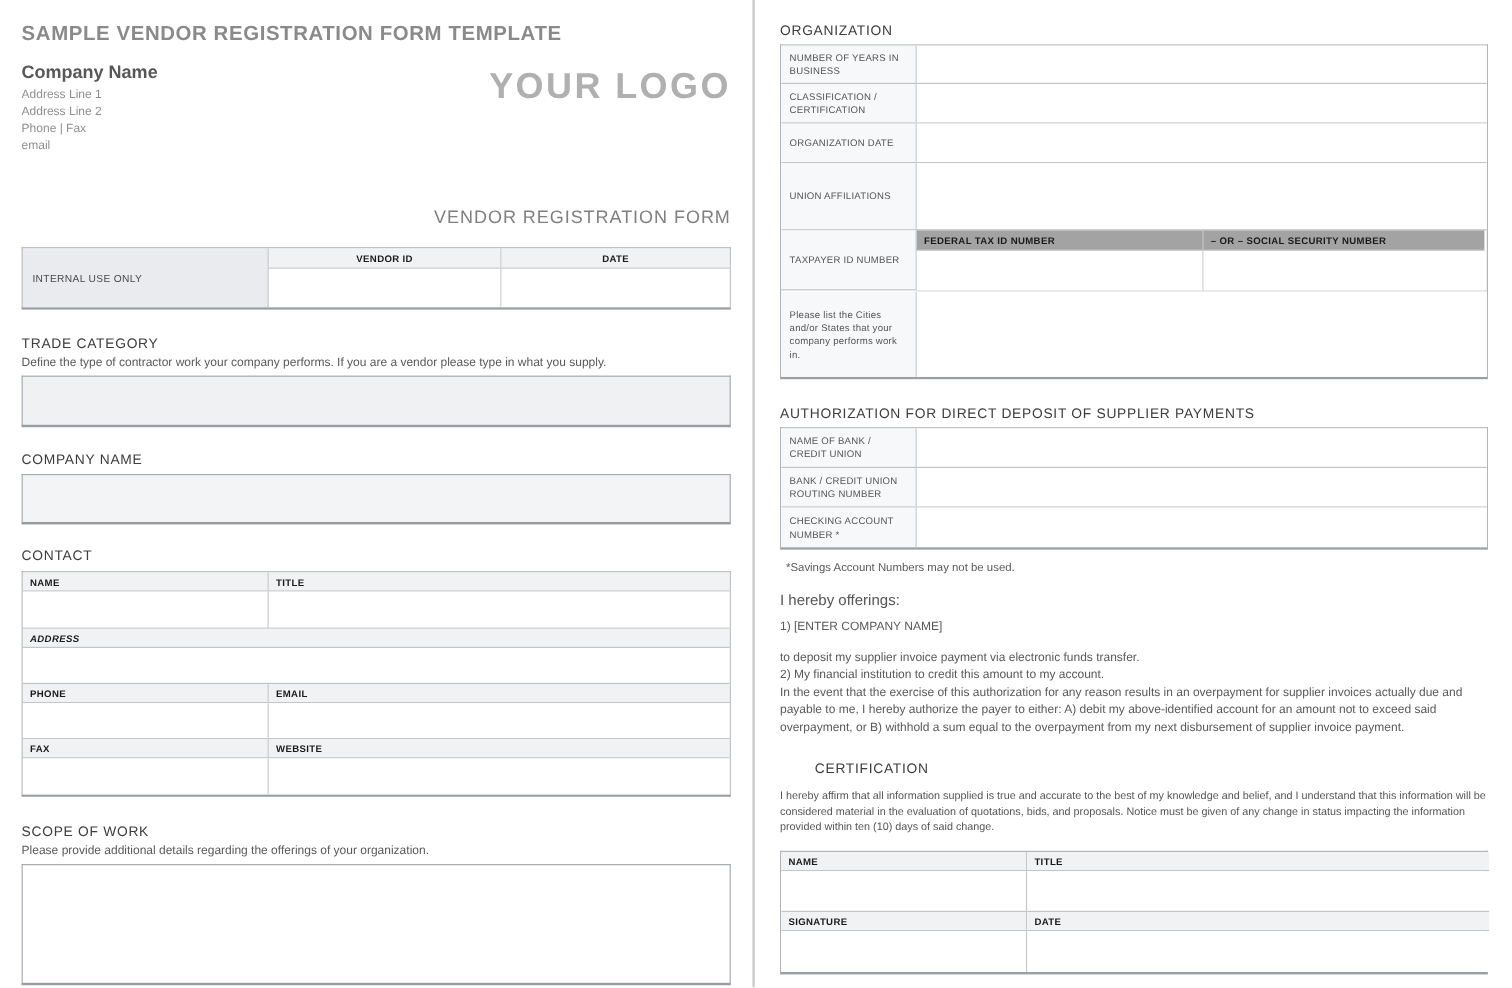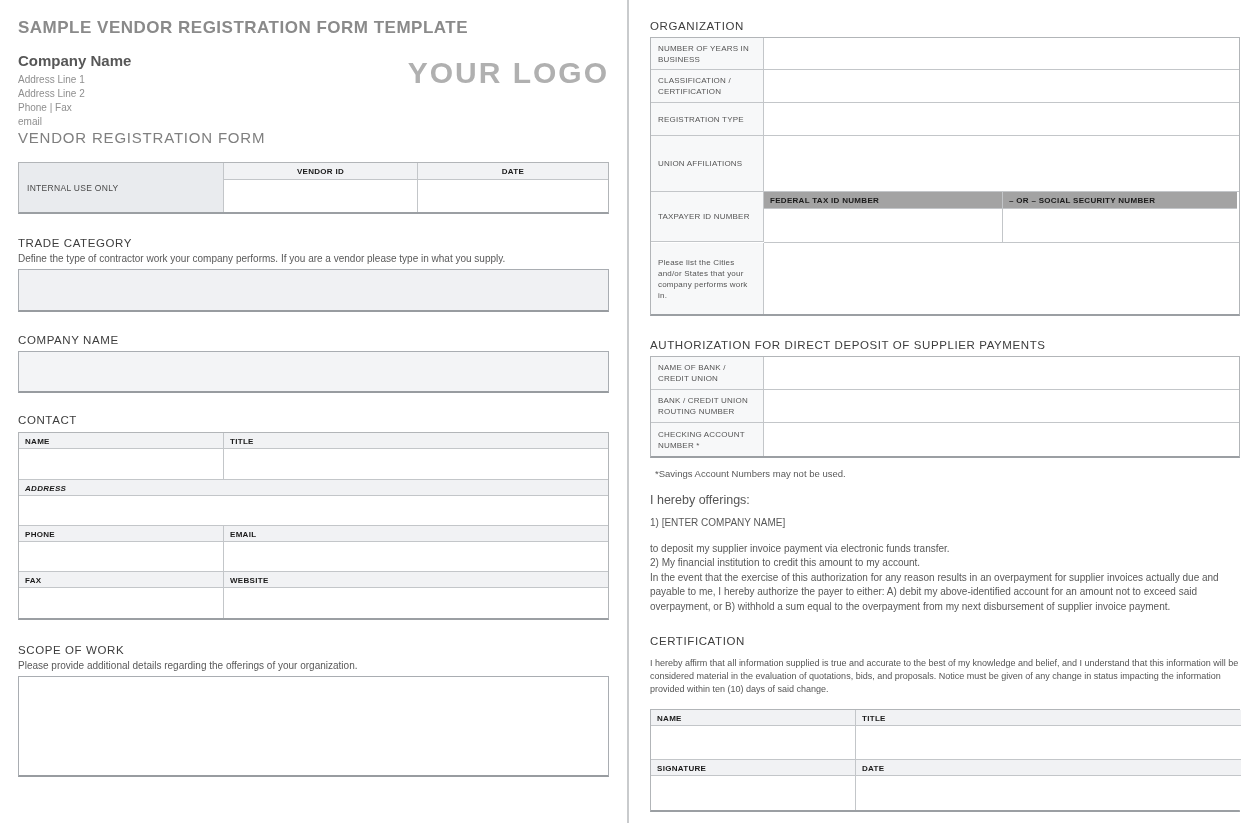--- a/index.html
+++ b/index.html
@@ -33,21 +33,21 @@
   .section-desc { font-size: 10px; color: #595959; margin-top: 4px; }
 
   
   .header-row { display: flex; justify-content: space-between; margin-top: 14px; }
   .company-name { font-size: 15px; font-weight: bold; color: #575757; }
   .company-addr { font-size: 10px; color: #8f8f8f; line-height: 14px; margin-top: 4px; }
   .logo-text {
     font-size: 30px; font-weight: bold; color: #b0b0b0; letter-spacing: 2px; margin-top: 4px;
   }
   .form-title {
-    font-size: 15px; color: #7f7f7f; letter-spacing: .8px; 
+    text-align: right; font-size: 15px; color: #7f7f7f; letter-spacing: .8px; margin-top: 44px;
   }
 
   
   .tbl {
     border: 1px solid #b2b5b8; border-bottom: 2px solid #9b9fa3;
     background: #fff;
   }
   .hdr-cell {
     background: #f1f2f4; font-size: 8px; font-weight: bold; color: #1a1a1a;
     letter-spacing: .3px; padding: 4px 6px;
@@ -192,21 +192,21 @@
     <div class="col-right-inner">
 
       <div class="section-heading">ORGANIZATION</div>
       <div class="tbl org-tbl">
         <div class="lbl-cell br bb" style="height:32px;">NUMBER OF YEARS IN BUSINESS</div>
         <div class="in-cell bb"></div>
 
         <div class="lbl-cell br bb" style="height:33px;">CLASSIFICATION / CERTIFICATION</div>
         <div class="in-cell bb"></div>
 
-        <div class="lbl-cell br bb" style="height:33px;">REGISTRATION TYPE</div>
+        <div class="lbl-cell br bb" style="height:33px;">ORGANIZATION DATE</div>
         <div class="in-cell bb"></div>
 
         <div class="lbl-cell br bb" style="height:56px;">UNION AFFILIATIONS</div>
         <div class="in-cell bb"></div>
 
         <div class="lbl-cell br bb" style="height:50px;">TAXPAYER ID NUMBER</div>
         <div class="bb">
           <div class="tax-sub">
             <div class="tax-hdr br bb">FEDERAL TAX ID NUMBER</div>
             <div class="tax-hdr bb">– OR –   SOCIAL SECURITY NUMBER</div>
@@ -230,21 +230,21 @@
       </div>
 
       <div class="footnote">*Savings Account Numbers may not be used.</div>
 
       <div class="authorize-heading">I hereby offerings:</div>
       <div class="body-text" style="margin-top:9px;">1) [ENTER COMPANY NAME]</div>
       <div class="body-text" style="margin-top:11px;">to deposit my supplier invoice payment via electronic funds transfer.</div>
       <div class="body-text">2) My financial institution to credit this amount to my account.</div>
       <div class="body-text">In the event that the exercise of this authorization for any reason results in an overpayment for supplier invoices actually due and payable to me, I hereby authorize the payer to either: A) debit my above-identified account for an amount not to exceed said overpayment, or B) withhold a sum equal to the overpayment from my next disbursement of supplier invoice payment.</div>
 
-      <div class="section-heading" style="margin-top:21px;">CERTIFICATION</div>
+      <div class="section-heading" style="margin-top:21px;margin-left:29px;">CERTIFICATION</div>
       <div class="cert-paragraph">I hereby affirm that all information supplied is true and accurate to the best of my knowledge and belief, and I understand that this information will be considered material in the evaluation of quotations, bids, and proposals. Notice must be given of any change in status impacting the information provided within ten (10) days of said change.</div>
 
       <div class="tbl sig-tbl">
         <div class="hdr-cell h16 br bb">NAME</div>
         <div class="hdr-cell h16 bb">TITLE</div>
         <div class="in-cell h34 br bb"></div>
         <div class="in-cell h34 bb"></div>
         <div class="hdr-cell h16 br bb">SIGNATURE</div>
         <div class="hdr-cell h16 bb">DATE</div>
         <div class="in-cell h34 br"></div>

